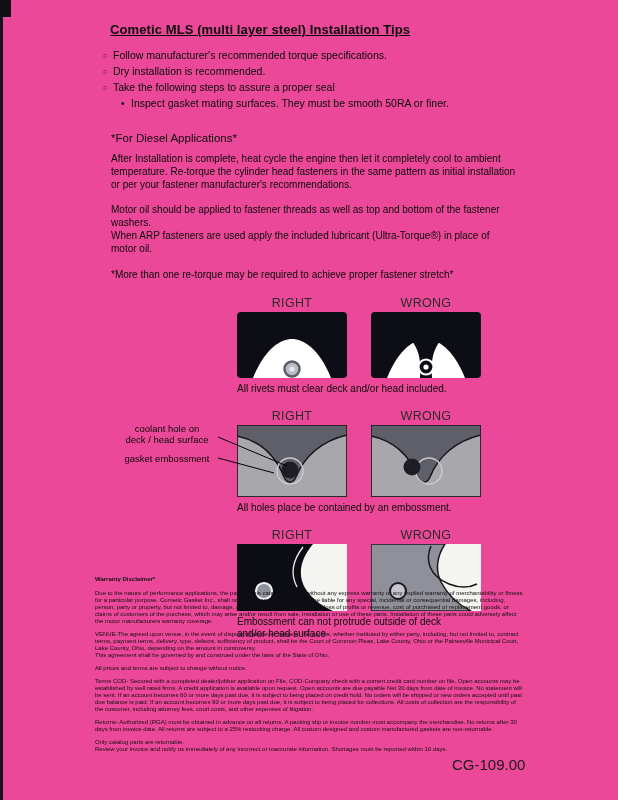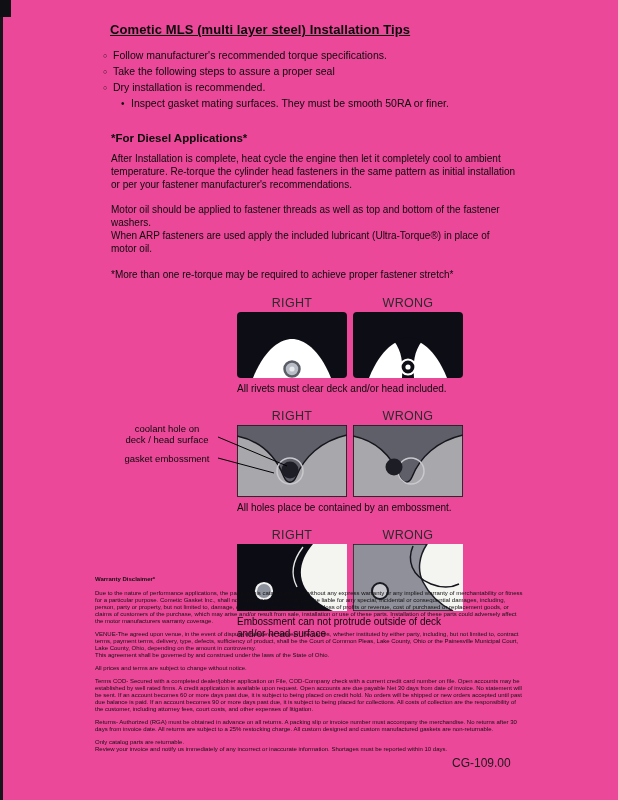--- a/index.html
+++ b/index.html
@@ -34,69 +34,69 @@
     font-size:13px; font-weight:bold;
     text-decoration:underline;
     letter-spacing:.1px;
   }
   .bullet-row { display:flex; margin:0 0 2px 8px; font-size:10.5px; line-height:13px; }
   .bullet-row .b1 { width:10px; flex:none; }
   .bullet-row .b1::before { content:"○"; font-size:7px; position:relative; top:-1px; }
   .sub-row { display:flex; margin:0 0 2px 26px; font-size:10.5px; line-height:13px; }
   .sub-row .b2 { width:10px; flex:none; }
   .sub-row .b2::before { content:"•"; font-size:10px; }
-  .diesel-heading { margin:22px 0 8px 16px; font-size:11.5px; font-weight:bold; }
+  .diesel-heading { margin:22px 0 8px 16px; font-size:11.5px; font-weight:normal; }
   .para { margin:0 0 12px 16px; width:406px; font-size:10px; line-height:13px; white-space:pre-line; }
   .note { margin:14px 0 0 16px; font-size:10px; }
 
   .diagram-block { position:relative; margin-top:16px; }
-  .panels { display:flex; gap:6px; margin-left:142px; width:226px; }
+  .panels { display:flex; gap:24px; margin-left:142px; width:226px; }
   .panel-col { width:110px; }
   .panel-label { text-align:center; font-size:12.5px; color:#2b2b2b; margin-bottom:2px; letter-spacing:.3px; }
   .panel-col svg { display:block; }
   .caption { margin:5px 0 0 142px; font-size:10px; line-height:12px; width:232px; }
 
   .callout-lines { position:absolute; left:0; top:0; pointer-events:none; }
   .callout { position:absolute; font-size:9.5px; line-height:11px; text-align:center; white-space:pre-line; }
   .callout-1 { left:22px; top:14px; width:100px; }
   .callout-2 { left:22px; top:44px; width:100px; }
 
   .disclaimer {
     position:absolute; left:95px; top:576px; width:430px;
     font-size:6px; line-height:7px; color:#111;
   }
   .disclaimer .head { font-weight:bold; margin-bottom:7px; }
   .disclaimer p { margin-bottom:6px; white-space:pre-line; }
   .footer-code {
     position:absolute; left:452px; top:756px;
-    font-size:12px; color:#1a1a1a;
+    font-size:15px; color:#1a1a1a;
   }
 </style>
 </head>
 <body>
 
 <div class="page">
   <div class="edge-strip"></div>
   <div class="corner-mark"></div>
 
   <div class="content">
 
     <h1 class="title">Cometic MLS (multi layer steel) Installation Tips</h1>
 
     <div class="bullet-row">
       <span class="b1"></span>
       <span>Follow manufacturer's recommended torque specifications.</span>
     </div>
     <div class="bullet-row">
       <span class="b1"></span>
-      <span>Take the following steps to assure a proper seal</span>
+      <span>Dry installation is recommended.</span>
     </div>
     <div class="bullet-row">
       <span class="b1"></span>
-      <span>Dry installation is recommended.</span>
+      <span>Take the following steps to assure a proper seal</span>
     </div>
     <div class="sub-row">
       <span class="b2"></span>
       <span>Inspect gasket mating surfaces.  They must be smooth 50RA or finer.</span>
     </div>
 
     <h2 class="diesel-heading">*For Diesel Applications*</h2>
     <p class="para">After Installation is complete, heat cycle the engine then let it completely cool to ambient temperature. Re-torque the cylinder head fasteners in the same pattern as initial installation or per your fastener manufacturer's recommendations.</p>
     <p class="para">Motor oil should be applied to fastener threads as well as top and bottom of the fastener washers.
 When ARP fasteners are used apply the included lubricant (Ultra-Torque®) in place of motor oil.</p>

